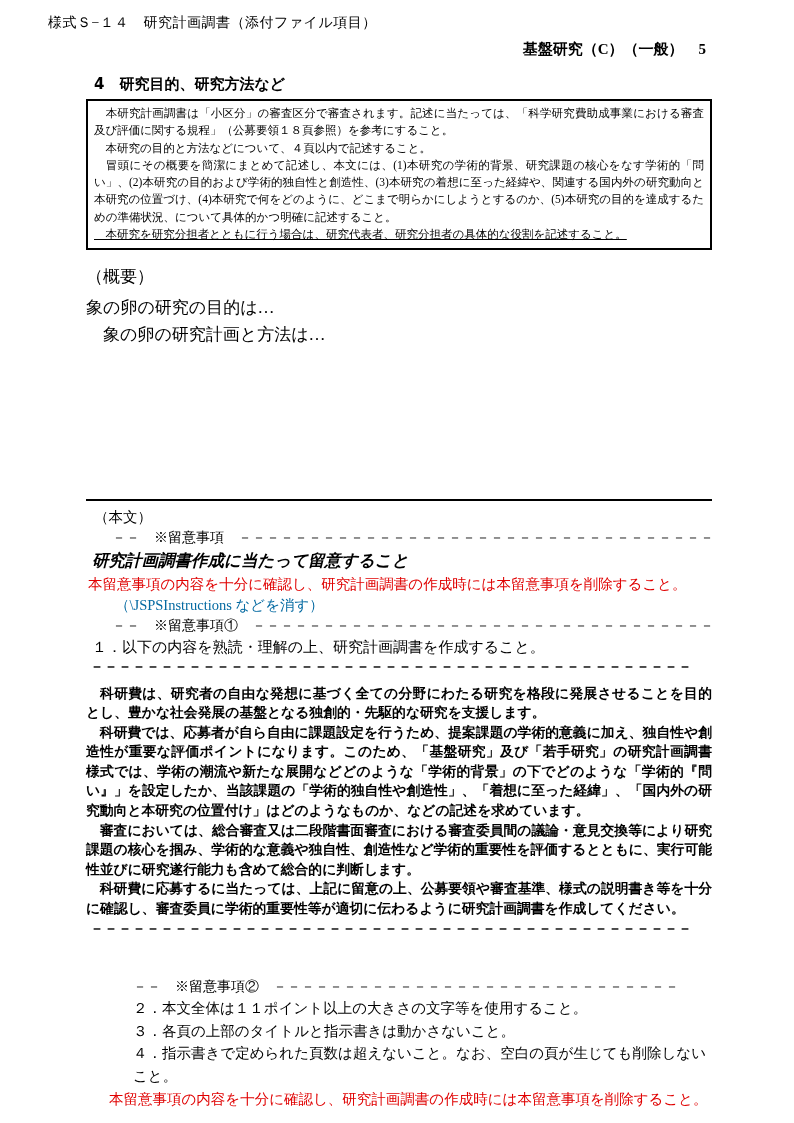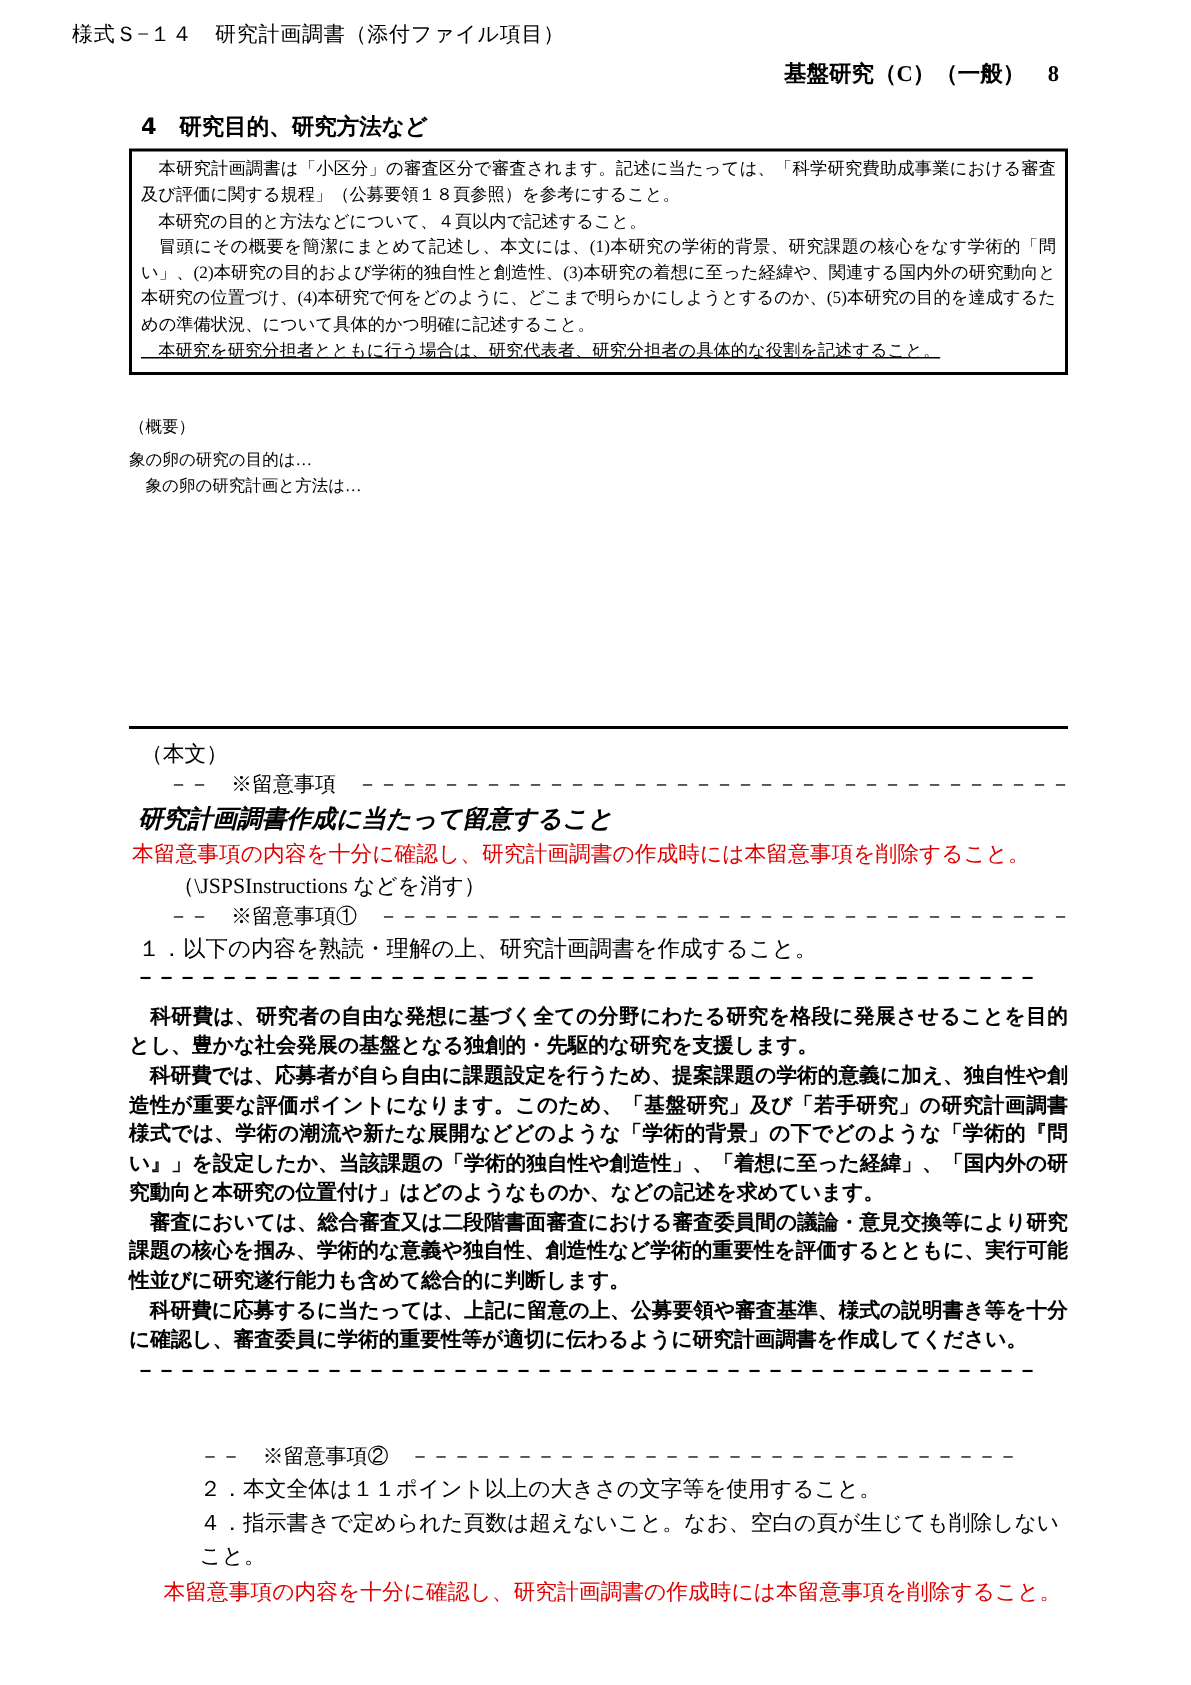--- a/index.html
+++ b/index.html
@@ -24,21 +24,21 @@
   }
 
   .instruction-box {
     border: 2px solid #000;
     padding: 4px 6px 5px 6px;
     font-size: 11.5px; line-height: 1.5;
     text-align: justify;
   }
   .instruction-box .u { text-decoration: underline; }
 
-  .overview { margin-top: 27px; font-size: 11px; line-height: 1.6; }
+  .overview { margin-top: 13px; font-size: 17px; line-height: 1.6; }
   .overview-label { margin-bottom: 4px; }
 
   .rule { border-top: 2px solid #000; margin-top: 150px; width: 626px; }
 
   .honbun-label { font-size: 14.5px; margin: 7px 0 2px 8px; }
 
   .notice-line {
     font-size: 14px; margin-left: 26px; margin-top: 2px;
     white-space: nowrap; overflow: hidden;
   }
@@ -70,21 +70,21 @@
   .notice2 { margin-left: 47px; margin-top: 38px; font-size: 14.5px; line-height: 1.55; }
   .notice2 .notice-line { margin-left: 0; }
   .notice2 .red-text { margin-left: -24px; margin-top: 1px; }
 </style>
 </head>
 <body>
 
 <div class="page">
 
   <div class="form-label">様式Ｓ−１４　研究計画調書（添付ファイル項目）</div>
-  <div class="header-right">基盤研究（C）（一般）　8</div>
+  <div class="header-right">基盤研究（C）（一般）　5</div>
 
   <div class="content">
 
     <div class="section-title">4　研究目的、研究方法など</div>
 
     <div class="instruction-box">
       <div>　本研究計画調書は「小区分」の審査区分で審査されます。記述に当たっては、「科学研究費助成事業における審査及び評価に関する規程」（公募要領１８頁参照）を参考にすること。</div>
       <div>　本研究の目的と方法などについて、４頁以内で記述すること。</div>
       <div>　冒頭にその概要を簡潔にまとめて記述し、本文には、(1)本研究の学術的背景、研究課題の核心をなす学術的「問い」、(2)本研究の目的および学術的独自性と創造性、(3)本研究の着想に至った経緯や、関連する国内外の研究動向と本研究の位置づけ、(4)本研究で何をどのように、どこまで明らかにしようとするのか、(5)本研究の目的を達成するための準備状況、について具体的かつ明確に記述すること。</div>
       <div class="u">　本研究を研究分担者とともに行う場合は、研究代表者、研究分担者の具体的な役割を記述すること。</div>
@@ -98,38 +98,39 @@
 
     <div class="rule"></div>
 
     <div class="honbun-label">（本文）</div>
 
     <div class="notice-line">－－　※留意事項　－－－－－－－－－－－－－－－－－－－－－－－－－－－－－－－－－－</div>
 
     <div class="notice-title">研究計画調書作成に当たって留意すること</div>
 
     <div class="red-text" style="color:#e00000;">本留意事項の内容を十分に確認し、研究計画調書の作成時には本留意事項を削除すること。</div>
-    <div class="red-text indent" style="color:#000000;margin-left:29px;">（\JSPSInstructions などを消す）</div>
+    <div class="red-text indent" style="color:#0369a1;margin-left:29px;">（\JSPSInstructions などを消す）</div>
 
     <div class="notice-line">－－　※留意事項①　－－－－－－－－－－－－－－－－－－－－－－－－－－－－－－－－－</div>
 
     <div class="notice1-title">１．以下の内容を熟読・理解の上、研究計画調書を作成すること。</div>
 
     <div class="dash-divider">－－－－－－－－－－－－－－－－－－－－－－－－－－－－－－－－－－－－－－－－－－－</div>
 
     <div class="body-paragraphs">
       <p>　科研費は、研究者の自由な発想に基づく全ての分野にわたる研究を格段に発展させることを目的とし、豊かな社会発展の基盤となる独創的・先駆的な研究を支援します。</p>
       <p>　科研費では、応募者が自ら自由に課題設定を行うため、提案課題の学術的意義に加え、独自性や創造性が重要な評価ポイントになります。このため、「基盤研究」及び「若手研究」の研究計画調書様式では、学術の潮流や新たな展開などどのような「学術的背景」の下でどのような「学術的『問い』」を設定したか、当該課題の「学術的独自性や創造性」、「着想に至った経緯」、「国内外の研究動向と本研究の位置付け」はどのようなものか、などの記述を求めています。</p>
       <p>　審査においては、総合審査又は二段階書面審査における審査委員間の議論・意見交換等により研究課題の核心を掴み、学術的な意義や独自性、創造性など学術的重要性を評価するとともに、実行可能性並びに研究遂行能力も含めて総合的に判断します。</p>
       <p>　科研費に応募するに当たっては、上記に留意の上、公募要領や審査基準、様式の説明書き等を十分に確認し、審査委員に学術的重要性等が適切に伝わるように研究計画調書を作成してください。</p>
     </div>
 
     <div class="dash-divider">－－－－－－－－－－－－－－－－－－－－－－－－－－－－－－－－－－－－－－－－－－－</div>
 
     <div class="notice2">
       <div class="notice-line">－－　※留意事項②　－－－－－－－－－－－－－－－－－－－－－－－－－－－－－</div>
       <div>２．本文全体は１１ポイント以上の大きさの文字等を使用すること。</div>
+      <div>３．各頁の上部のタイトルと指示書きは動かさないこと。</div>
       <div>４．指示書きで定められた頁数は超えないこと。なお、空白の頁が生じても削除しないこと。</div>
       <div class="red-text" style="color:#e00000;">本留意事項の内容を十分に確認し、研究計画調書の作成時には本留意事項を削除すること。</div>
     </div>
 
   </div>
 </div>
 
 </body></html>

